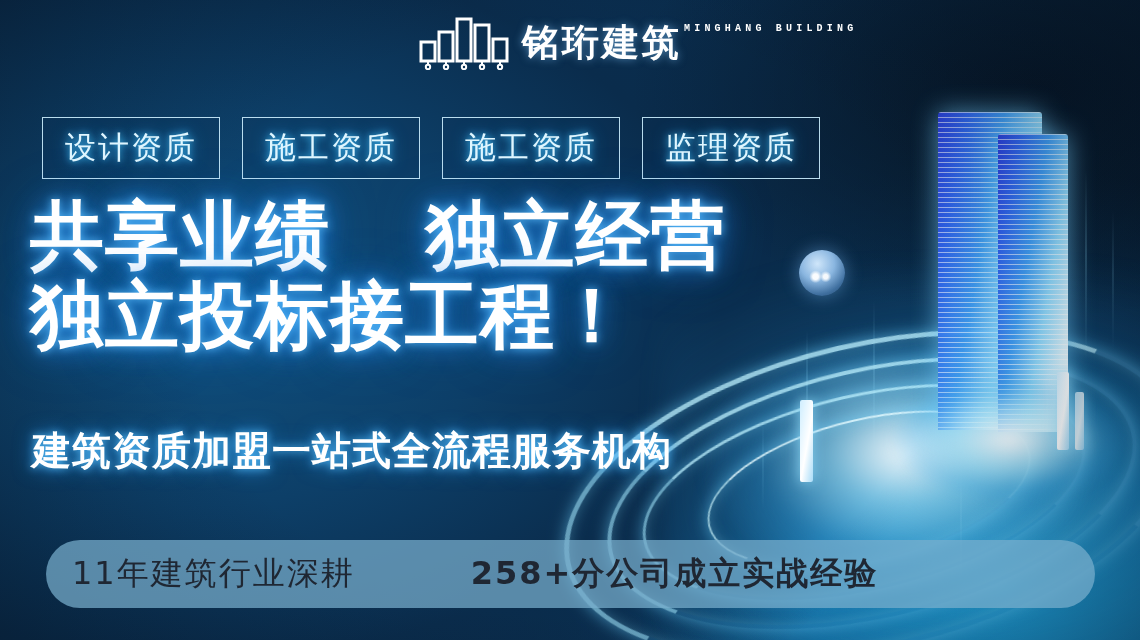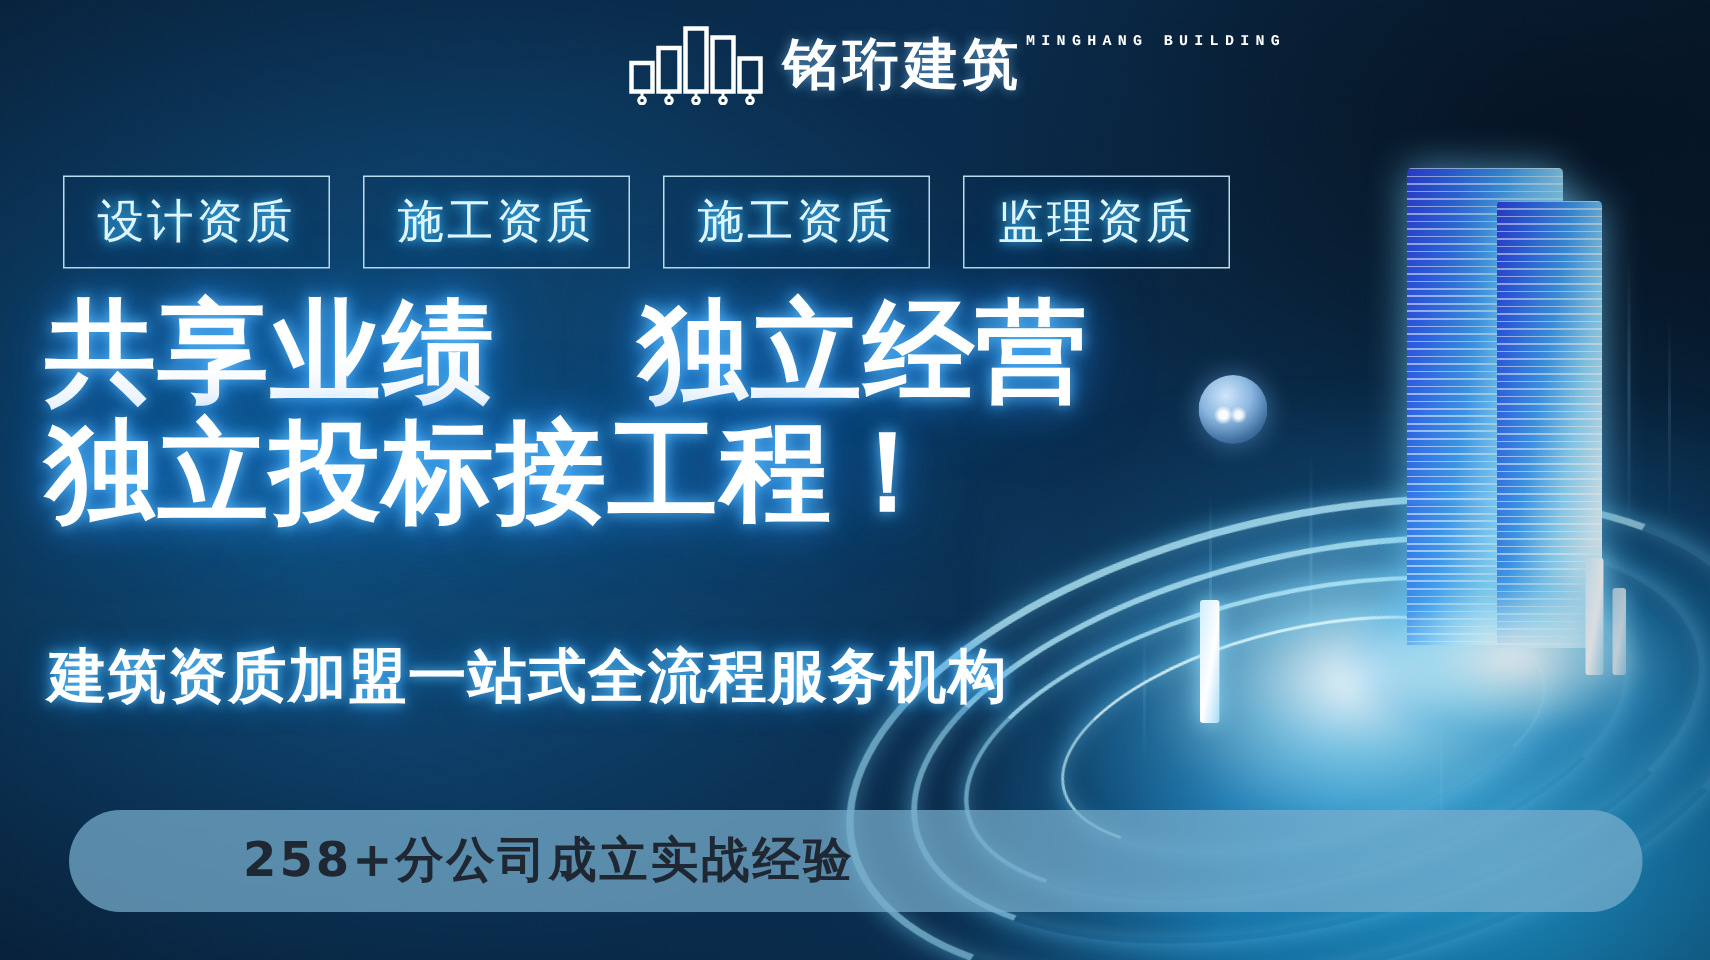--- a/index.html
+++ b/index.html
@@ -236,16 +236,17 @@
       <span>共享业绩</span>
       <span class="hl-gap"></span>
       <span>独立经营</span>
     </div>
     <div class="hl-line">独立投标接工程！</div>
   </div>
 
   <div class="subtitle">建筑资质加盟一站式全流程服务机构</div>
 
   <div class="pill">
+    <div class="pill-item pill-left">11年建筑行业深耕</div>
     <div class="pill-item pill-right">258+分公司成立实战经验</div>
   </div>
 
 </div>
 
 </body></html>

